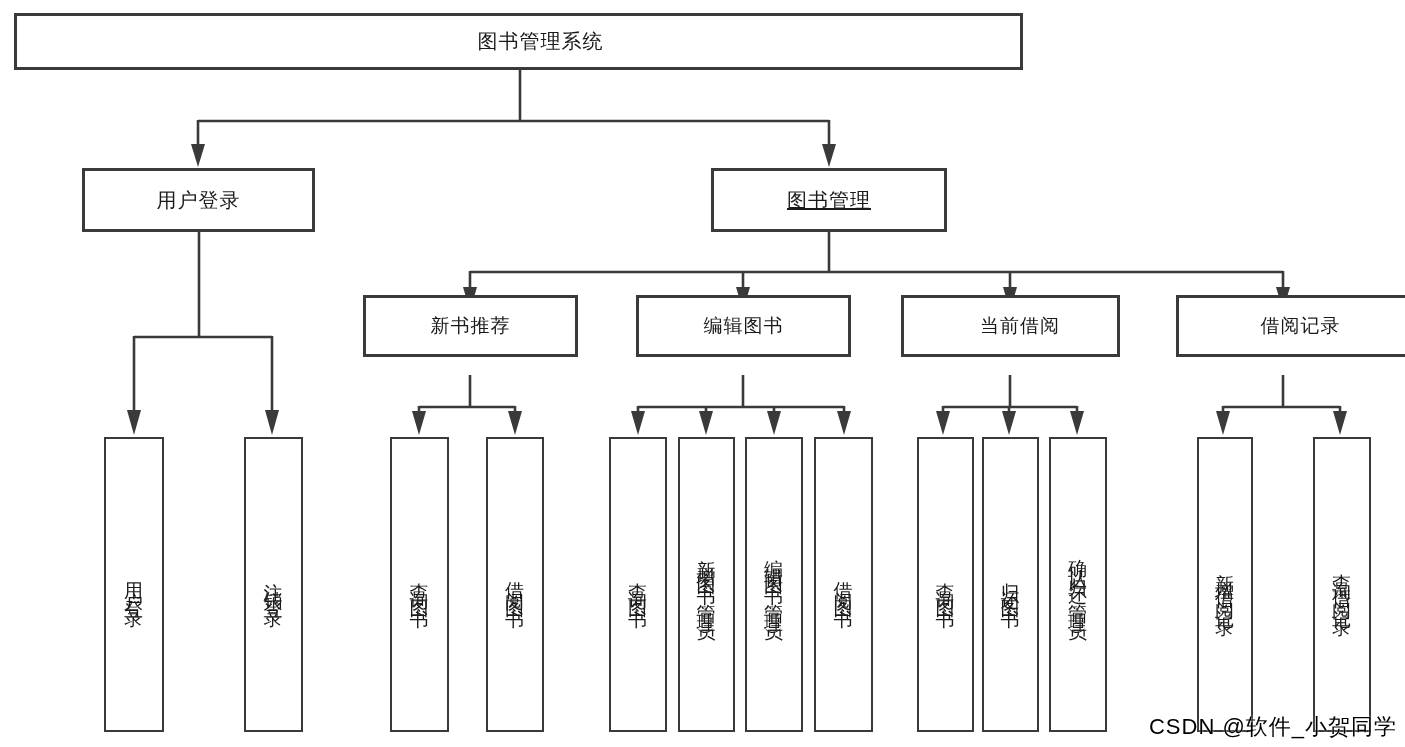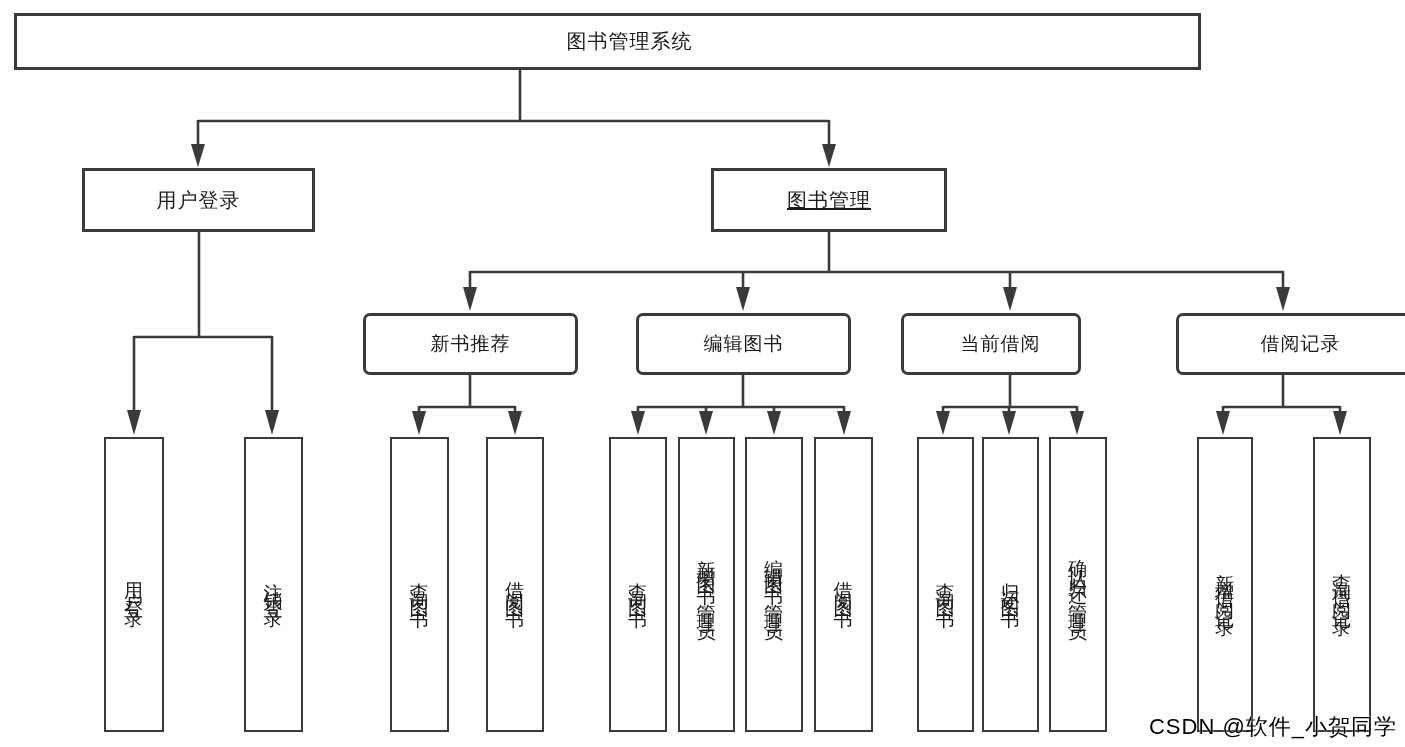--- a/index.html
+++ b/index.html
@@ -22,23 +22,23 @@
     background: #ffffff;
     border: 3px solid #3a3a3a;
     box-sizing: border-box;
     display: flex;
     align-items: center;
     justify-content: center;
     color: #1a1a1a;
     z-index: 2;
   }
   .hbox { font-size: 20px; letter-spacing: 1px; }
-  .root { left: 14px; top: 13px; width: 1187px; height: 57px; padding-left: 44px; }
+  .root { left: 14px; top: 13px; width: 1009px; height: 57px; padding-left: 44px; }
   .lvl2 { top: 168px; height: 64px; }
-  .lvl3 { top: 313px; height: 62px; font-size: 19px; border-radius: 7px; }
+  .lvl3 { top: 295px; height: 62px; font-size: 19px; }
   .vbox {
     top: 437px;
     height: 295px;
     border-width: 2.5px;
     font-size: 19px;
   }
   .vlbl {
     writing-mode: vertical-rl;
     text-orientation: mixed;
     letter-spacing: 9px;
@@ -133,21 +133,21 @@
   <div class="box hbox lvl2" style="left:711px;width:236px;text-decoration:underline;">
     <span>图书管理</span>
   </div>
 
   <div class="box hbox lvl3" style="left:363px;width:215px;">
     <span>新书推荐</span>
   </div>
   <div class="box hbox lvl3" style="left:636px;width:215px;">
     <span>编辑图书</span>
   </div>
-  <div class="box hbox lvl3" style="left:901px;width:180px;padding-left:19px;">
+  <div class="box hbox lvl3" style="left:901px;width:219px;padding-left:19px;">
     <span>当前借阅</span>
   </div>
   <div class="box hbox lvl3" style="left:1176px;width:249px;">
     <span>借阅记录</span>
   </div>
 
   <div class="box vbox" style="left:104px;width:60px;">
     <span class="vlbl">用户登录</span>
   </div>
   <div class="box vbox" style="left:244px;width:59px;">

